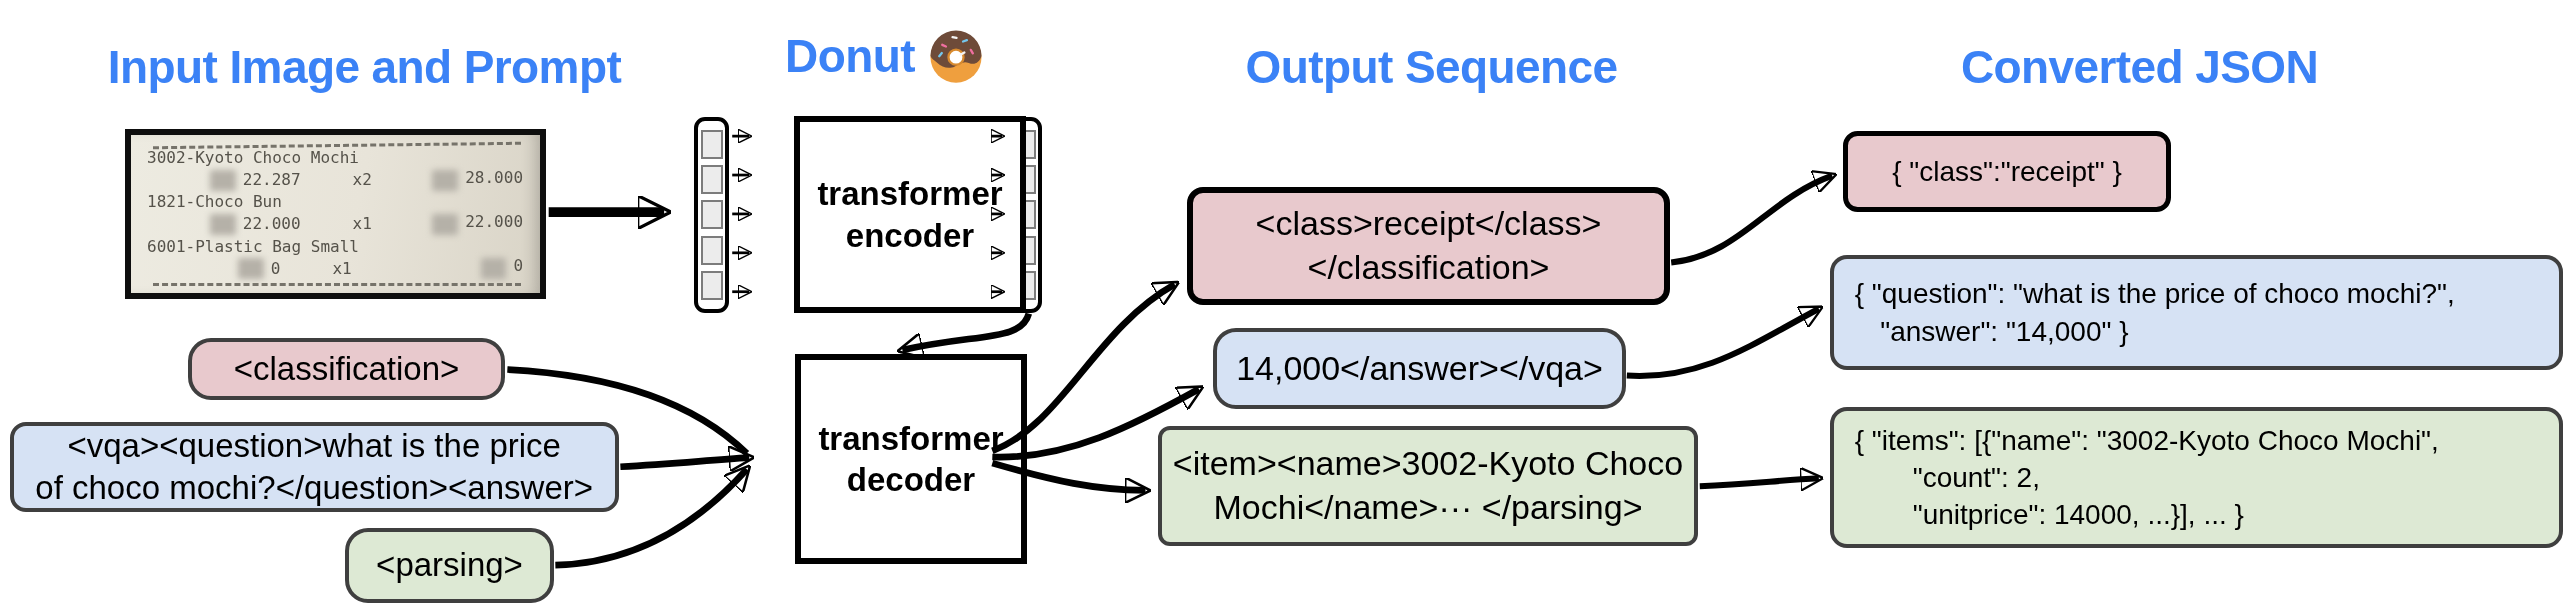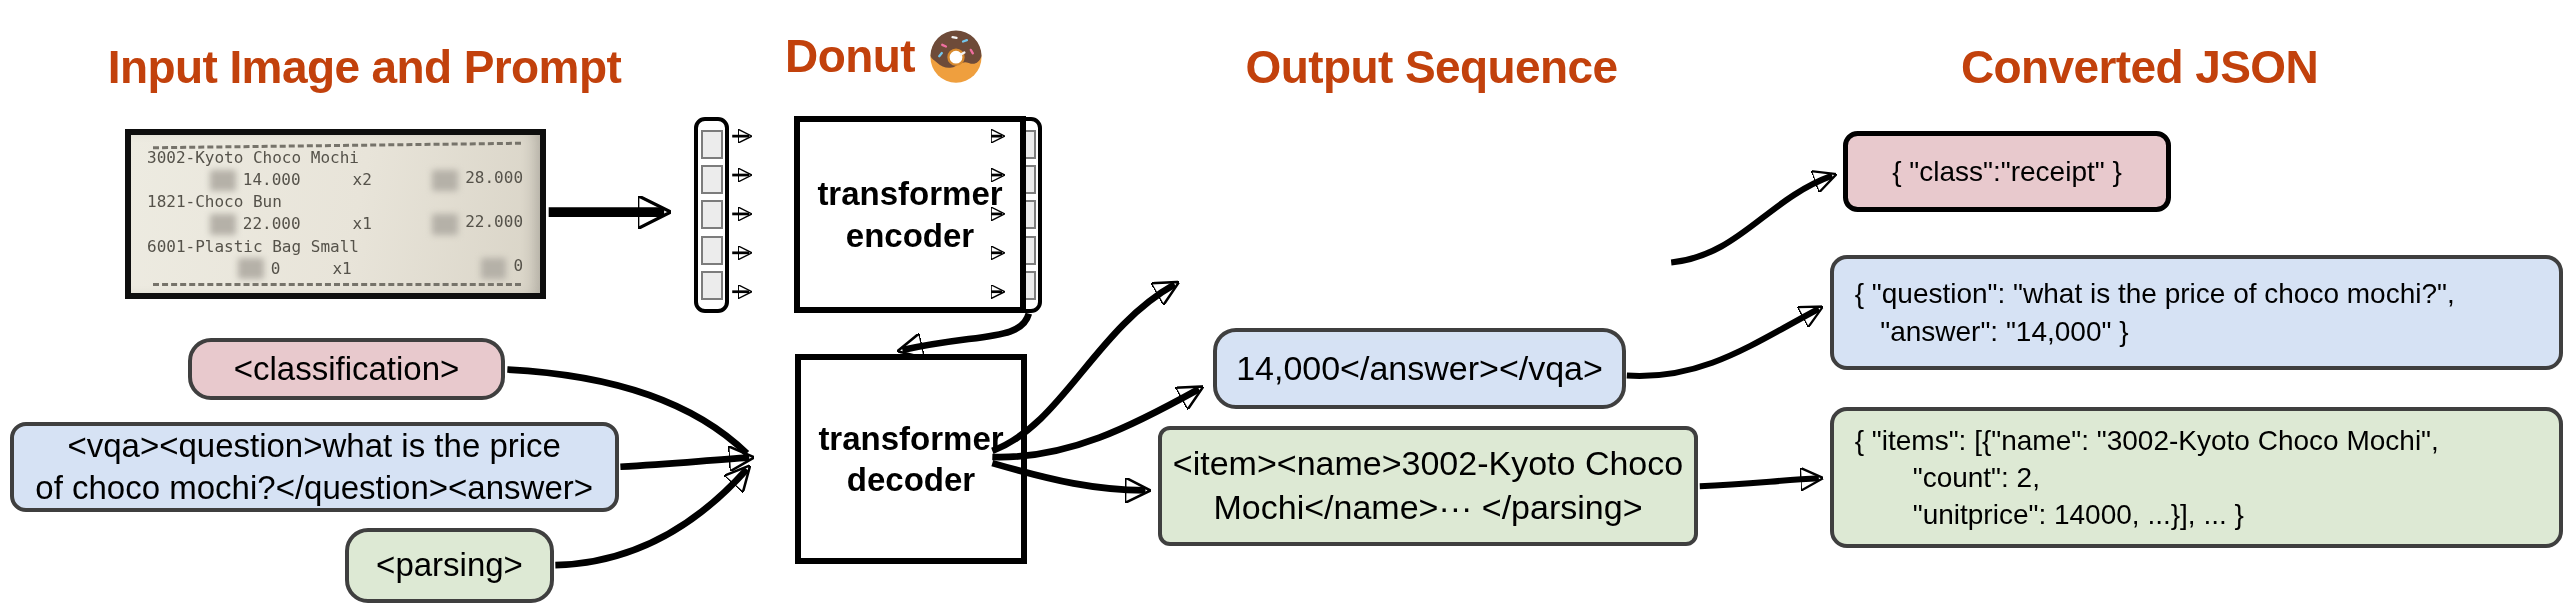--- a/index.html
+++ b/index.html
@@ -7,21 +7,21 @@
     --border-gray:#3f3f3f; --black:#000000;
   }
   html,body{margin:0;padding:0;background:#fff;}
   .stage{
     position:relative; width:2576px; height:612px; background:#fff;
     font-family:"Liberation Sans", sans-serif; color:#000; overflow:hidden;
   }
   
   .col-title{
     position:absolute; font-weight:bold; font-size:46px; letter-spacing:-0.6px;
-    text-align:center; color:#c2410c; white-space:nowrap;
+    text-align:center; color:#3b82f6; white-space:nowrap;
   }
   .model-title{display:flex; align-items:center; justify-content:center; gap:12px;}
   
   .receipt{
     position:absolute; left:125px; top:129px; width:421px; height:170px;
     border:6px solid #0e0e0e; box-sizing:border-box;
     background:linear-gradient(100deg,#edebe1 0%,#e8e4d9 55%,#d9d4c7 100%);
     box-shadow:inset -12px 0 16px -8.5px rgba(0,0,0,.22);
   }
   .receipt-inner{
@@ -104,21 +104,21 @@
 
   <div class="col-title" style="left:1234px; top:40px; width:395px;">Output Sequence</div>
 
   <div class="col-title" style="left:1933px; top:40px; width:413px;">Converted JSON</div>
 
   <div class="receipt">
     <div class="receipt-inner">
       <div class="dashline tilt"></div>
       <div class="r-row">3002-Kyoto Choco Mochi</div>
       <div class="r-row r-amount">
-        <span class="r-price"><span class="blurpatch"></span><span>14.000</span></span>
+        <span class="r-price"><span class="blurpatch"></span><span>22.287</span></span>
         <span class="r-qty">x2</span>
         <span class="r-total"><span class="blurpatch"></span><span>28.000</span></span>
       </div>
       <div class="r-row">1821-Choco Bun</div>
       <div class="r-row r-amount">
         <span class="r-price"><span class="blurpatch"></span><span>22.000</span></span>
         <span class="r-qty">x1</span>
         <span class="r-total"><span class="blurpatch"></span><span>22.000</span></span>
       </div>
       <div class="r-row">6001-Plastic Bag Small</div>
@@ -159,20 +159,24 @@
     <span>&lt;classification&gt;</span>
   </div>
   <div class="lblbox b-blue" style="left:9.7px; top:422px; width:609px; height:90px; border-radius:16px;">
     <span>&lt;vqa&gt;&lt;question&gt;what is the price</span>
     <span>of choco mochi?&lt;/question&gt;&lt;answer&gt;</span>
   </div>
   <div class="lblbox b-green" style="left:345px; top:528px; width:209px; height:75px;">
     <span>&lt;parsing&gt;</span>
   </div>
 
+  <div class="lblbox b-pink bd-black out-font" style="left:1187px; top:187px; width:483px; height:118px; border-width:6px; border-radius:16px;">
+    <span>&lt;class&gt;receipt&lt;/class&gt;</span>
+    <span>&lt;/classification&gt;</span>
+  </div>
   <div class="lblbox b-blue out-font" style="left:1213px; top:328px; width:413px; height:81px;">
     <span>14,000&lt;/answer&gt;&lt;/vqa&gt;</span>
   </div>
   <div class="lblbox b-green out-font" style="left:1158px; top:426px; width:540px; height:120px; border-radius:12px;">
     <span>&lt;item&gt;&lt;name&gt;3002-Kyoto Choco</span>
     <span>Mochi&lt;/name&gt;··· &lt;/parsing&gt;</span>
   </div>
 
   <div class="jsonbox b-pink bd-black json-center" style="left:1843px; top:131px; width:328px; height:81px; border-width:5.5px; border-radius:14.6px;">
     <span>{ "class":"receipt" }</span>

